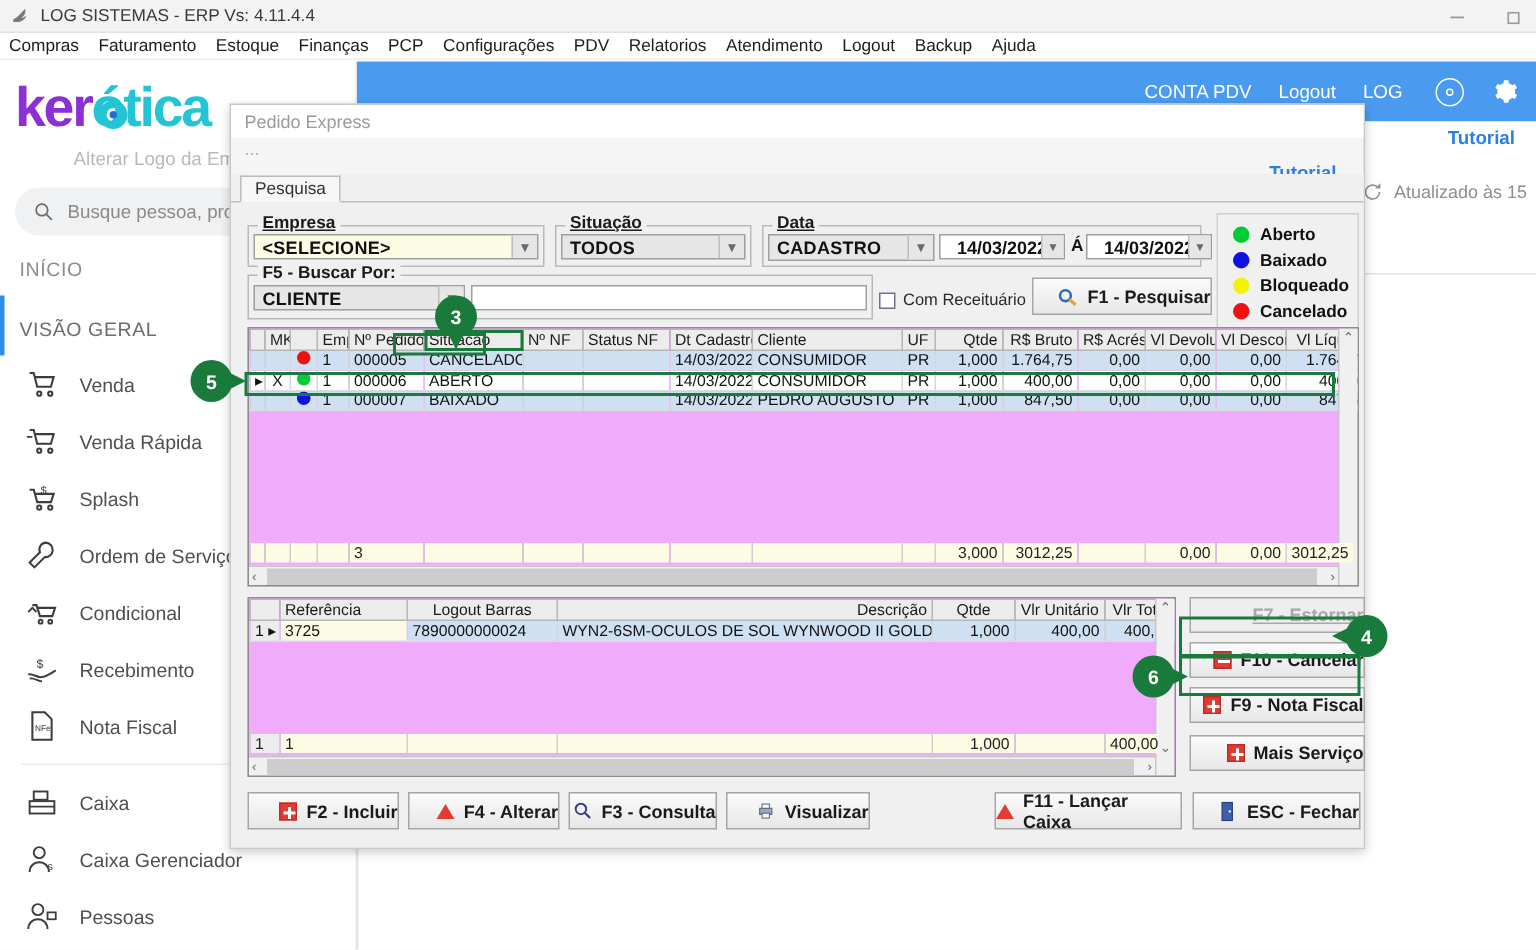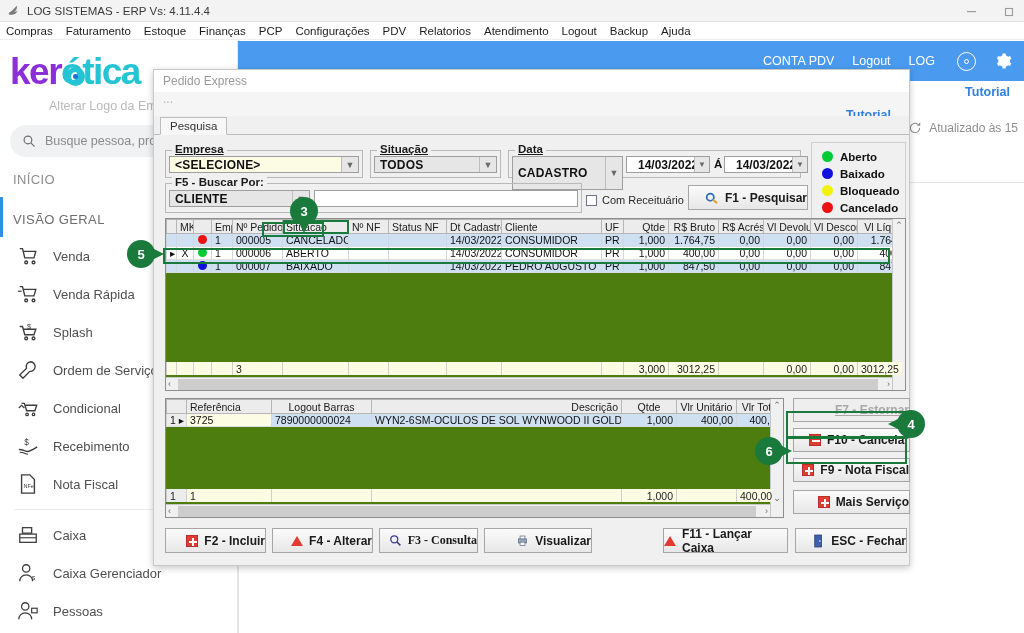--- a/index.html
+++ b/index.html
@@ -162,21 +162,21 @@
   .btn .sq:before{content:"";position:absolute;left:2px;top:5px;width:8px;height:2px;background:#fff;}
   .btn .sq.plus:after{content:"";position:absolute;left:5px;top:2px;width:2px;height:8px;background:#fff;}
   .btn .tri { width:0;height:0;border-left:6px solid transparent;border-right:6px solid transparent;border-bottom:10px solid #e23b34; flex:0 0 12px;}
 
   
   .legend { position:absolute; }
   .legend .lrow { display:flex; align-items:center; gap:7px; height:17px; font-size:11.5px; font-weight:700; color:#111; }
   .legend .dot { width:11px;height:11px;border-radius:50%; }
 
   
-  .grid { position:absolute; background:#4d7c0f; border:1px solid #8d8d8d; overflow:hidden; }
+  .grid { position:absolute; background:#f0abfc; border:1px solid #8d8d8d; overflow:hidden; }
   table.g { border-collapse:collapse; width:100%; font-size:10.5px; table-layout:fixed; }
   table.g th {
     background:#ececed; border:1px solid #b6b6b6; font-weight:400; color:#1a1a1a;
     height:14px; padding:0 3px; text-align:left; white-space:nowrap; overflow:hidden;
   }
   table.g td {
     border-left:1px solid #d2d7de; border-bottom:1px solid #d8dde3;
     height:13px; padding:0 3px; white-space:nowrap; overflow:hidden; color:#111;
   }
   table.g tr.alt td { background:#cfe0f2; }
@@ -406,21 +406,21 @@
         <span class="leg"><u>Situação</u></span>
       </div>
       <div class="combo" style="left:215px; top:16px; width:123px; height:17px;">
         <span>TODOS</span>
         <span class="arrow">▼</span>
       </div>
 
       <div class="gbox" style="left:349px; top:10px; width:293px; height:28px;">
         <span class="leg"><u>Data</u></span>
       </div>
-      <div class="combo" style="left:353px; top:16px; width:111px; height:34px;">
+      <div class="combo" style="left:353px; top:16px; width:111px; height:18px;">
         <span>CADASTRO</span>
         <span class="arrow">▼</span>
       </div>
       <div class="datefld" style="left:467px; top:16px; width:84px; height:17px;">
         <span>14/03/2022</span>
         <span class="arrow">▼</span>
       </div>
       <div class="alabel" style="left:555px; top:18px;">Á</div>
       <div class="datefld" style="left:565px; top:16px; width:84px; height:17px;">
         <span>14/03/2022</span>
@@ -720,28 +720,28 @@
       </div>
 
       <div class="btn" style="left:6px; top:388px; width:101px; height:25px;">
         <span class="sq plus"></span>
         <span>F2 - Incluir</span>
       </div>
       <div class="btn" style="left:113px; top:388px; width:101px; height:25px;">
         <span class="tri"></span>
         <span>F4 - Alterar</span>
       </div>
-      <div class="btn" style="left:220px; top:388px; width:99px; height:25px;font-family:Liberation Serif, serif;">
+      <div class="btn" style="left:220px; top:388px; width:99px; height:25px;">
         <svg width="13" height="13" viewBox="0 0 16 16">
             <circle cx="6.5" cy="6.5" r="4.3" fill="none" stroke="#3a3a8a" stroke-width="1.6"></circle>
             <line x1="9.7" y1="9.7" x2="14" y2="14" stroke="#3a3a8a" stroke-width="1.8"></line>
           </svg>
         <span>F3 - Consulta</span>
       </div>
-      <div class="btn" style="left:325px; top:388px; width:108px; height:25px;">
+      <div class="btn" style="left:325px; top:388px; width:96px; height:25px;">
         <svg width="13" height="13" viewBox="0 0 16 16">
             <rect x="3" y="6" width="10" height="5" fill="#9aa7bd" stroke="#5b6b86" stroke-width="0.9"></rect>
             <rect x="5" y="2.5" width="6" height="3.5" fill="#fff" stroke="#5b6b86" stroke-width="0.9"></rect>
             <rect x="5" y="10" width="6" height="4" fill="#fff" stroke="#5b6b86" stroke-width="0.9"></rect>
           </svg>
         <span>Visualizar</span>
       </div>
       <div class="btn" style="left:504px; top:388px; width:125px; height:25px;">
         <span class="tri"></span>
         <span>F11 - Lançar Caixa</span>

